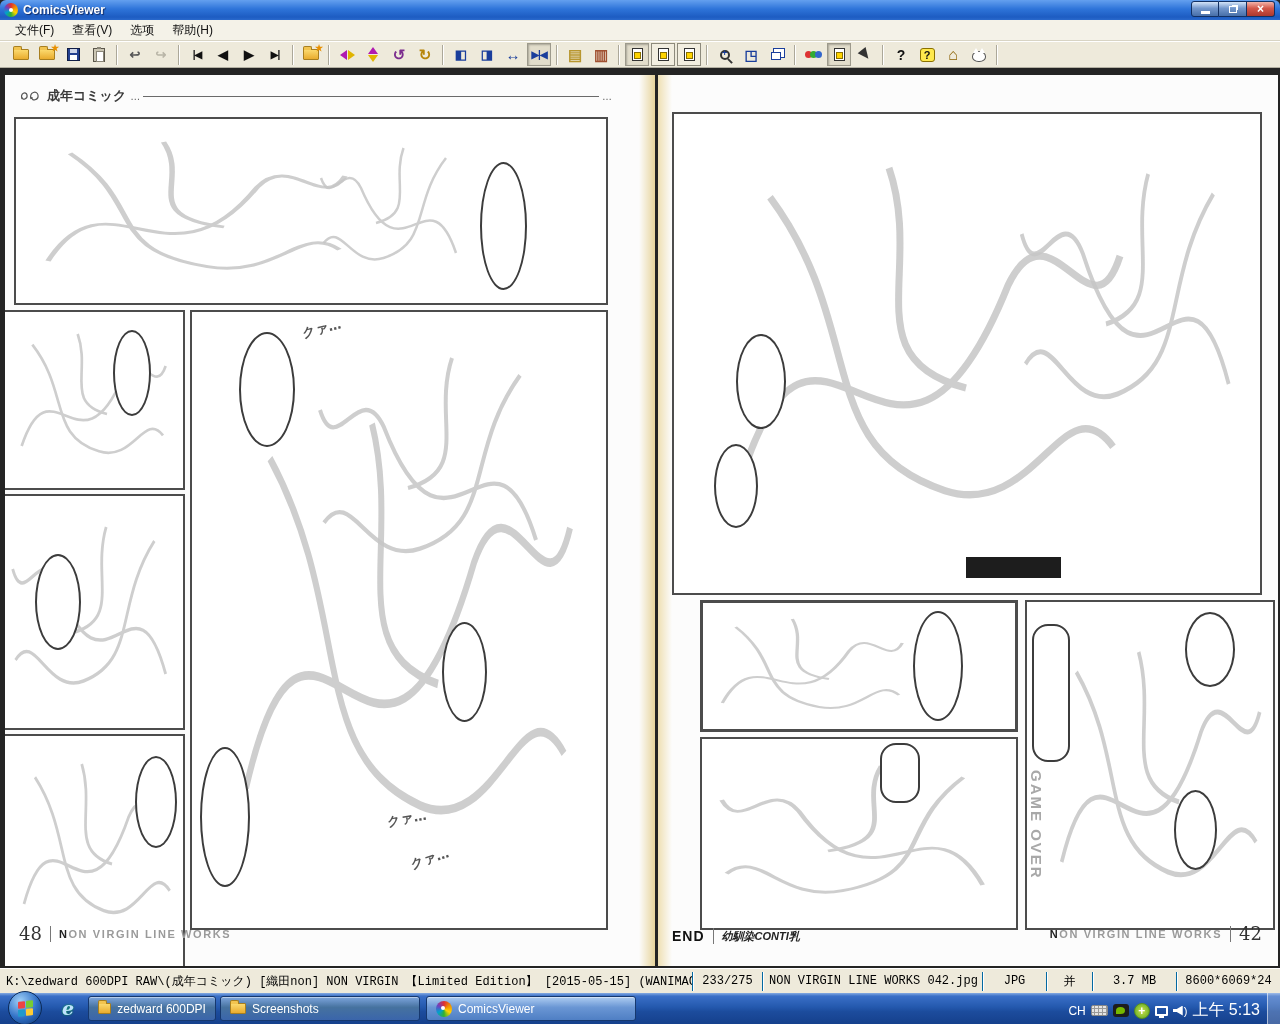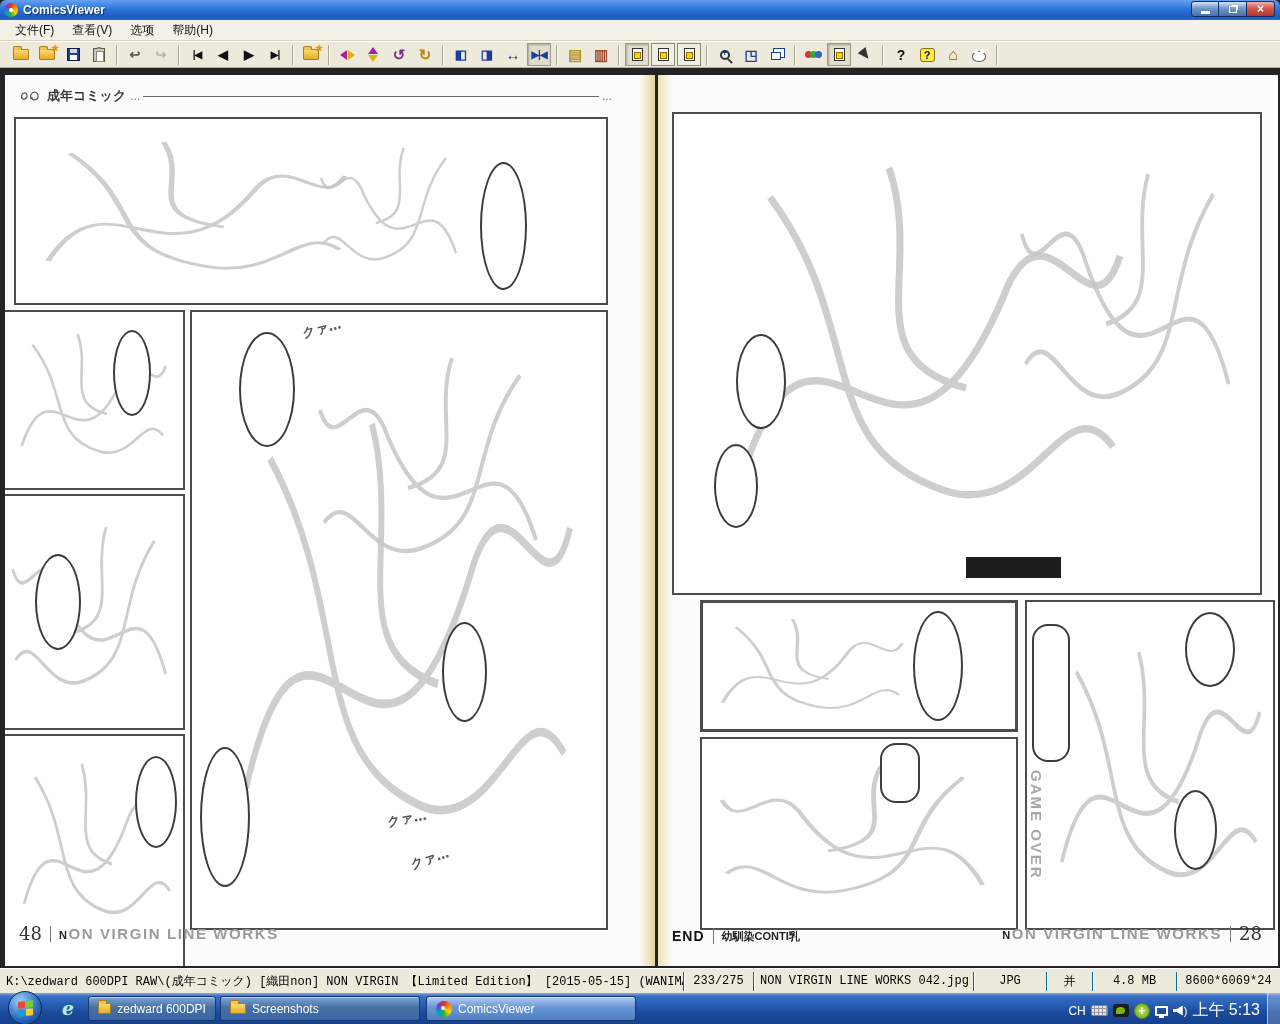--- a/index.html
+++ b/index.html
@@ -87,24 +87,24 @@
   .censor { position:absolute; background:#1d1d1d; z-index:2; }
 
   .pghead { position:absolute; left:14px; top:12px; display:flex; align-items:center; width:596px; }
   .pghead .ttl { font-size:13px; font-weight:bold; color:#3a3a3a; margin:0 4px 0 6px; white-space:nowrap; }
   .pghead .dots { font-size:10px; color:#555; margin-right:3px; }
   .pghead .rule { flex:1; height:1px; background:#6a6a6a; }
 
   .pgfoot { position:absolute; bottom:22px; display:flex; align-items:center; gap:8px; }
   .pgnum { font-family:"DejaVu Serif",serif; font-size:18px; color:#333; }
   .fsep { width:1px; height:16px; background:#777; }
-  .series { font-size:15px; letter-spacing:1.6px; color:#9a9a9a; font-weight:bold; }
+  .series { font-size:11px; letter-spacing:1.6px; color:#9a9a9a; font-weight:bold; }
   .series::first-letter { color:#222; font-size:11px; }
   .endlbl { font-size:14px; font-weight:900; color:#111; letter-spacing:1px; }
-  .endttl { font-size:11px; font-weight:bold; color:#222; }
+  .endttl { font-size:11px; font-weight:bold; color:#222;font-style:italic; }
   .screentext { position:absolute; writing-mode:vertical-rl; font-size:15px; font-weight:900; color:#a8a8a8; letter-spacing:2px; z-index:2; }
 
   
   .statusbar { position:absolute; top:968px; left:0; width:1280px; height:25px; background:#eeeadb;
     border-top:1px solid #fff; display:flex; align-items:center; font-family:"Liberation Mono",monospace; font-size:12px; color:#000; }
   .scell { height:19px; display:flex; align-items:center; padding:0 6px; border-left:1px solid #0369a1; box-shadow:1px 0 0 #fff inset; white-space:nowrap; overflow:hidden; }
   .scell.first { border-left:none; box-shadow:none; flex:1; }
 
   
   .taskbar { position:absolute; top:993px; left:0; width:1280px; height:31px;
@@ -411,32 +411,32 @@
     </div>
 
     <div class="pgfoot" style="left:14px;">
       <span class="endlbl">END</span>
       <span class="fsep"></span>
       <span class="endttl">幼馴染CONTI乳</span>
     </div>
     <div class="pgfoot" style="right:16px;">
       <span class="series">NON VIRGIN LINE WORKS</span>
       <span class="fsep"></span>
-      <span class="pgnum">28</span>
+      <span class="pgnum">42</span>
     </div>
   </div>
 </div>
 
 <div class="statusbar">
   <span class="scell first">K:\zedward 600DPI RAW\(成年コミック) [織田non] NON VIRGIN 【Limited Edition】 [2015-05-15] (WANIMAGAZINE COMICS SPECIAL).rar</span>
   <span class="scell" style="width:70px; justify-content:center;">233/275</span>
   <span class="scell" style="width:220px;">NON VIRGIN LINE WORKS 042.jpg</span>
-  <span class="scell" style="width:73px; justify-content:center;text-align:right;">JPG</span>
+  <span class="scell" style="width:64px; justify-content:center;text-align:right;">JPG</span>
   <span class="scell" style="width:46px; justify-content:center;">并</span>
-  <span class="scell" style="width:84px; justify-content:center;">4.8 MB</span>
+  <span class="scell" style="width:84px; justify-content:center;">3.7 MB</span>
   <span class="scell" style="width:104px; justify-content:center;">8600*6069*24</span>
 </div>
 
 <div class="taskbar">
   <div class="orb">
     <span class="flag">
       <span style="background:#e44"></span>
         <span style="background:#7c3"></span>
         <span style="background:#29c"></span>
         <span style="background:#fc3"></span>

